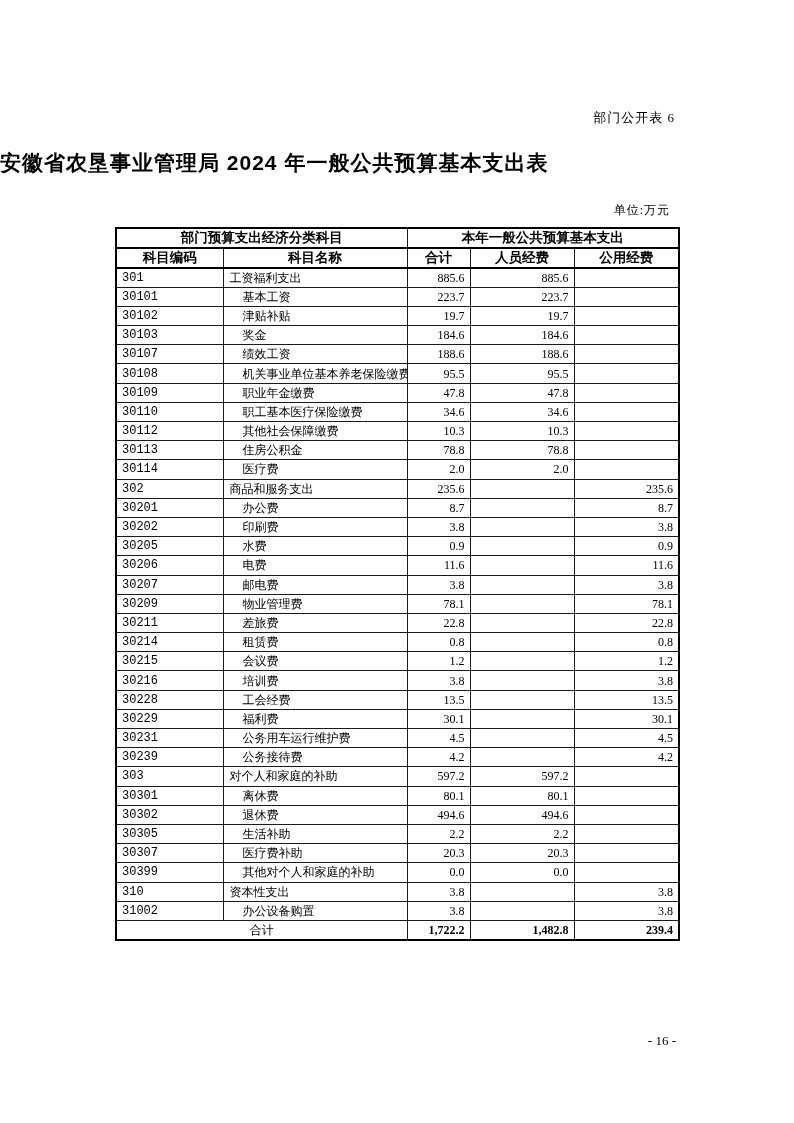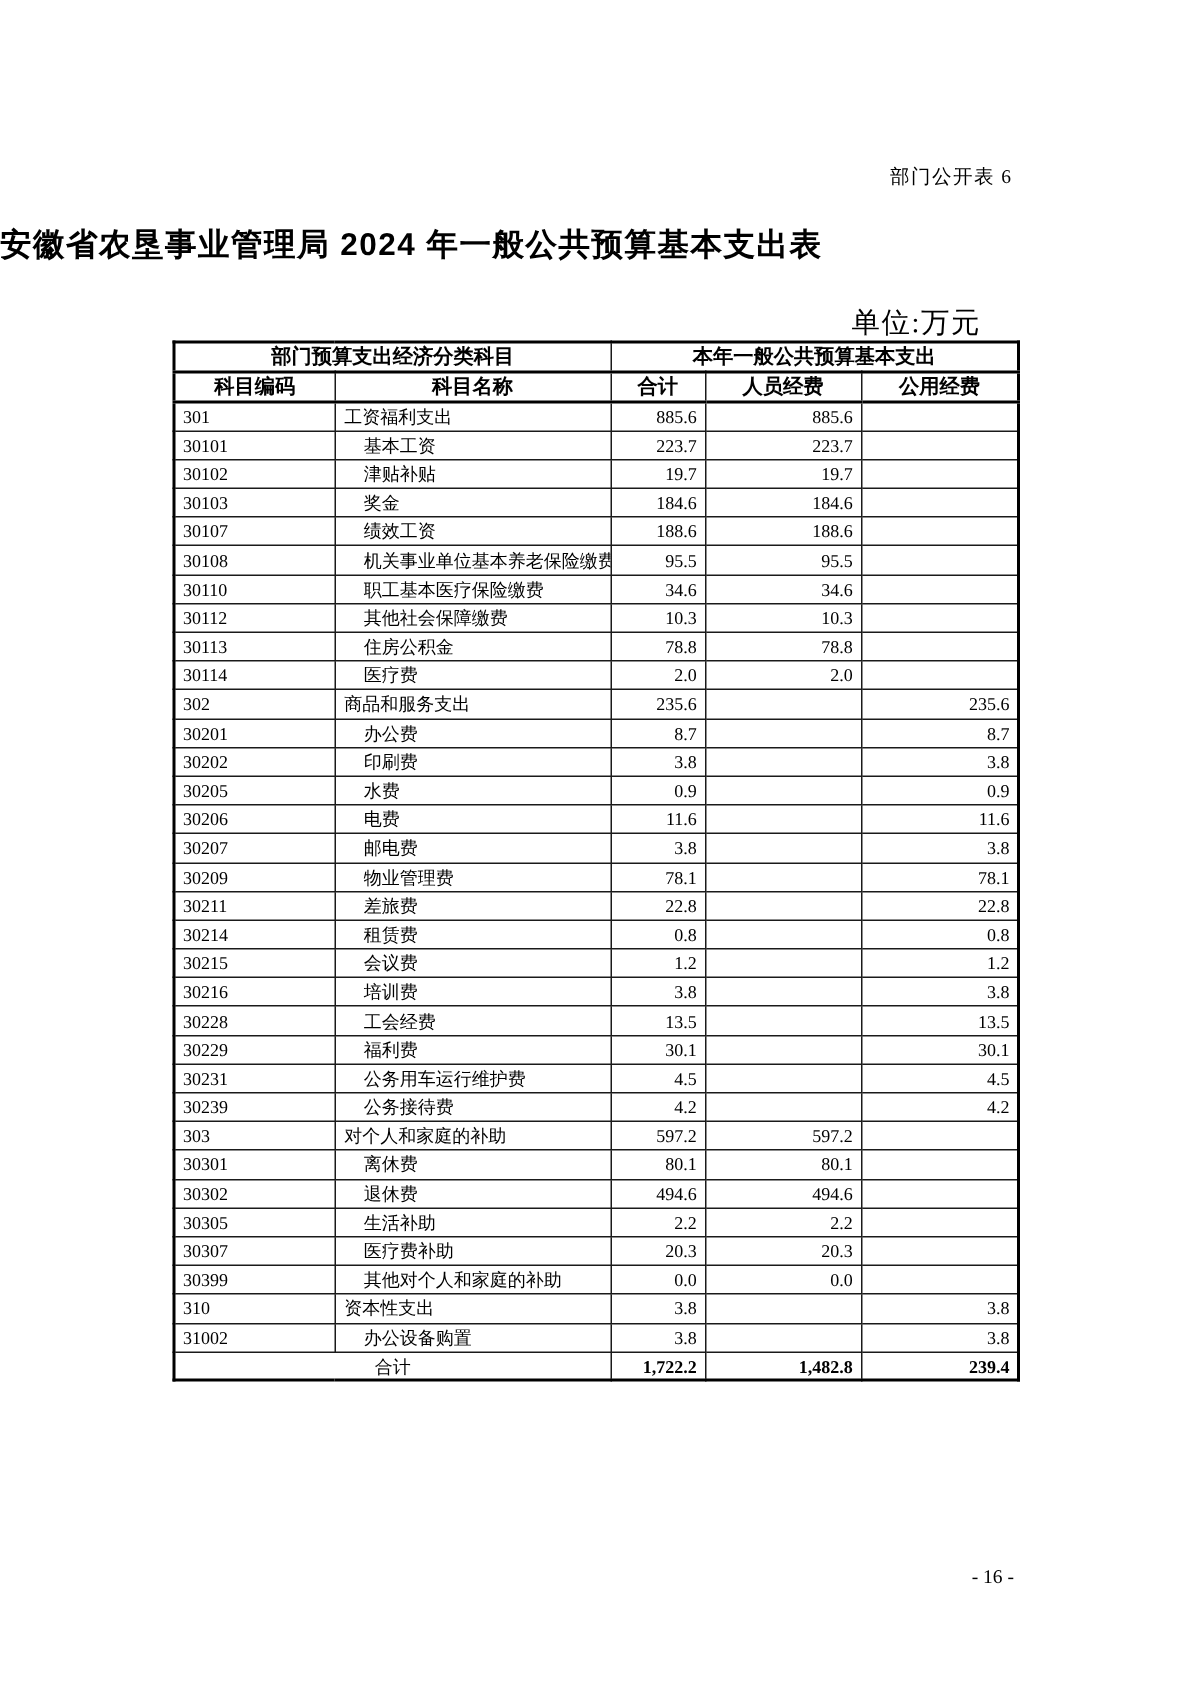--- a/index.html
+++ b/index.html
@@ -15,22 +15,22 @@
     font-size:13px; letter-spacing:1px;
   }
   .doc-title {
     position:absolute; top:149px; left:0; right:0;
     text-align:left;
     font-size:21px; font-weight:bold;
     font-family:"Liberation Sans","DejaVu Sans",sans-serif;
     letter-spacing:1px;
   }
   .unit-label {
-    position:absolute; top:202px; right:140px;
-    font-size:19px; letter-spacing:1px;
+    position:absolute; top:202px; right:124px;
+    font-size:12px; letter-spacing:1px;
   }
   table.budget {
     position:absolute; top:227px; left:115px;
     width:563px;
     border-collapse:collapse; table-layout:fixed;
     border:2px solid #000;
   }
   table.budget th, table.budget td {
     border:1px solid #1a1a1a;
     overflow:hidden; white-space:nowrap;
@@ -38,32 +38,31 @@
   table.budget thead th {
     font-family:"Liberation Sans","DejaVu Sans",sans-serif;
     font-weight:bold; font-size:13.5px;
     height:14px; text-align:center; vertical-align:middle;
     border-bottom-width:2px; border-bottom-color:#000;margin-left:44px;
   }
   table.budget tbody td {
     height:19.2px; font-size:12px; vertical-align:middle;
     line-height:1;
   }
-  td.code { padding-left:5px; text-align:left; }
+  td.code { padding-left:5px; text-align:left;font-family:Liberation Mono, monospace; }
   td.name { text-align:left; font-size:12px; }
   td.name.lv1 { padding-left:6px; }
   td.name.lv2 { padding-left:19px; }
   td.num { text-align:right; padding-right:5px; }
   tr.total-row td { font-size:12.5px; }
   tr.total-row td.total-label { text-align:center; }
   tr.total-row td.num { font-weight:bold; }
   .page-number {
     position:absolute; top:1033px; right:118px;
     font-size:13px;
-    margin-top:10px;
   }
 </style>
 </head>
 <body>
 
 <div class="corner-label">部门公开表 6</div>
 
 <h1 class="doc-title">安徽省农垦事业管理局 2024 年一般公共预算基本支出表</h1>
 
 <div class="unit-label">单位:万元</div>
@@ -126,20 +125,27 @@
         <td class="num"></td>
       </tr>
       <tr>
         <td class="code">30108</td>
         <td class="name lv2">机关事业单位基本养老保险缴费</td>
         <td class="num">95.5</td>
         <td class="num">95.5</td>
         <td class="num"></td>
       </tr>
       <tr>
+        <td class="code">30109</td>
+        <td class="name lv2">职业年金缴费</td>
+        <td class="num">47.8</td>
+        <td class="num">47.8</td>
+        <td class="num"></td>
+      </tr>
+      <tr>
         <td class="code">30110</td>
         <td class="name lv2">职工基本医疗保险缴费</td>
         <td class="num">34.6</td>
         <td class="num">34.6</td>
         <td class="num"></td>
       </tr>
       <tr>
         <td class="code">30112</td>
         <td class="name lv2">其他社会保障缴费</td>
         <td class="num">10.3</td>

